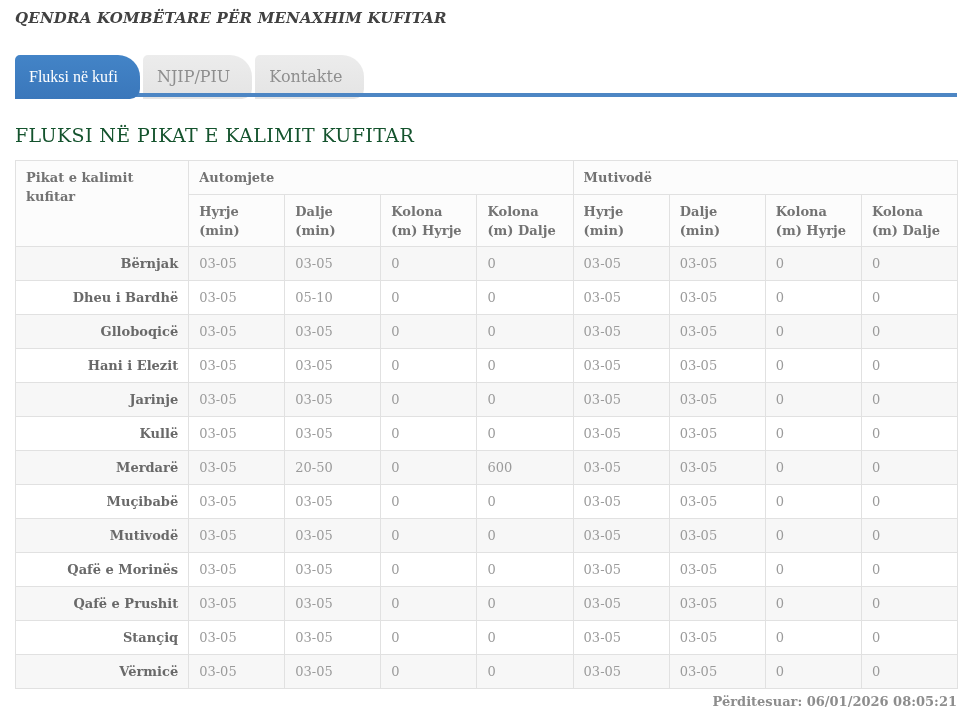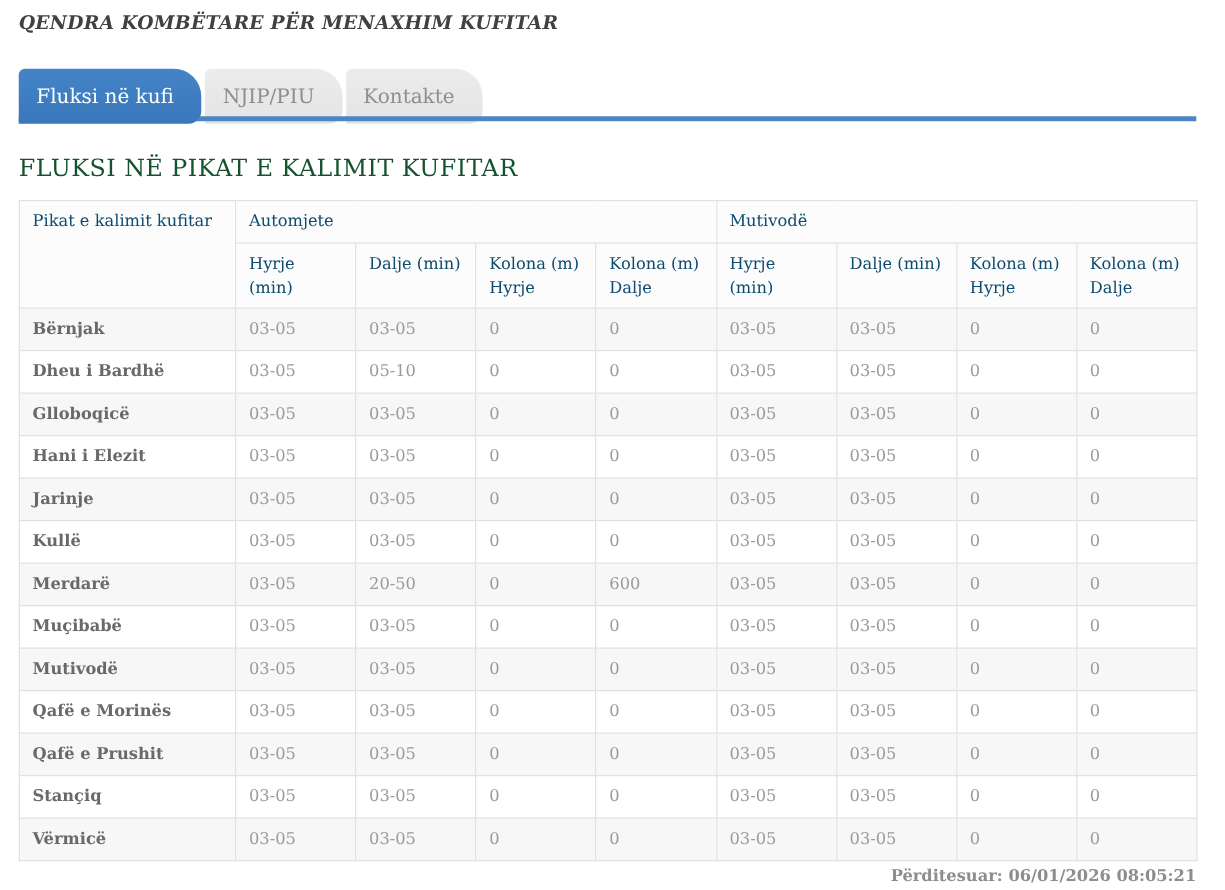--- a/index.html
+++ b/index.html
@@ -41,20 +41,21 @@
     font-size: 16px;
     border-radius: 5px 22px 10px 0;
     z-index: 0;
     cursor: pointer;
     white-space: nowrap;
   }
   .tab.active {
     background: linear-gradient(#4384c7, #3a77bb);
     color: #ffffff;
     z-index: 2;
+    font-family: Liberation Serif, serif;
   }
   .tabline {
     position: absolute;
     left: 0;
     right: 0;
     top: 38px;
     height: 4px;
     background: #4d86c4;
     z-index: 1;
   }
@@ -75,34 +76,35 @@
   table.flow th, table.flow td {
     border: 1px solid #e1e1e1;
     font-size: 13px;
     text-align: left;
     overflow: hidden;
   }
   thead tr.group-row { height: 34px; }
   thead tr.sub-row { height: 52px; }
   thead th {
     background: #fcfcfc;
-    color: #0c4a6e;
-    font-weight: normal;
+    color: #737373;
+    font-weight: bold;
     vertical-align: top;
     padding: 8px 10px 0 10px;
     line-height: 1.45;
   }
   tbody tr { height: 34px; }
   tbody tr:nth-child(odd) { background: #f7f7f7; }
   tbody tr:nth-child(even) { background: #ffffff; }
   tbody th.rowname {
     font-weight: bold;
     color: #696969;
     padding: 0 10px;
     vertical-align: middle;
+    text-align: right;
   }
   tbody td {
     color: #9b9b9b;
     padding: 0 10px;
     vertical-align: middle;
   }
   
   .footer-updated {
     width: 942px;
     margin: 5px 0 0 15px;

